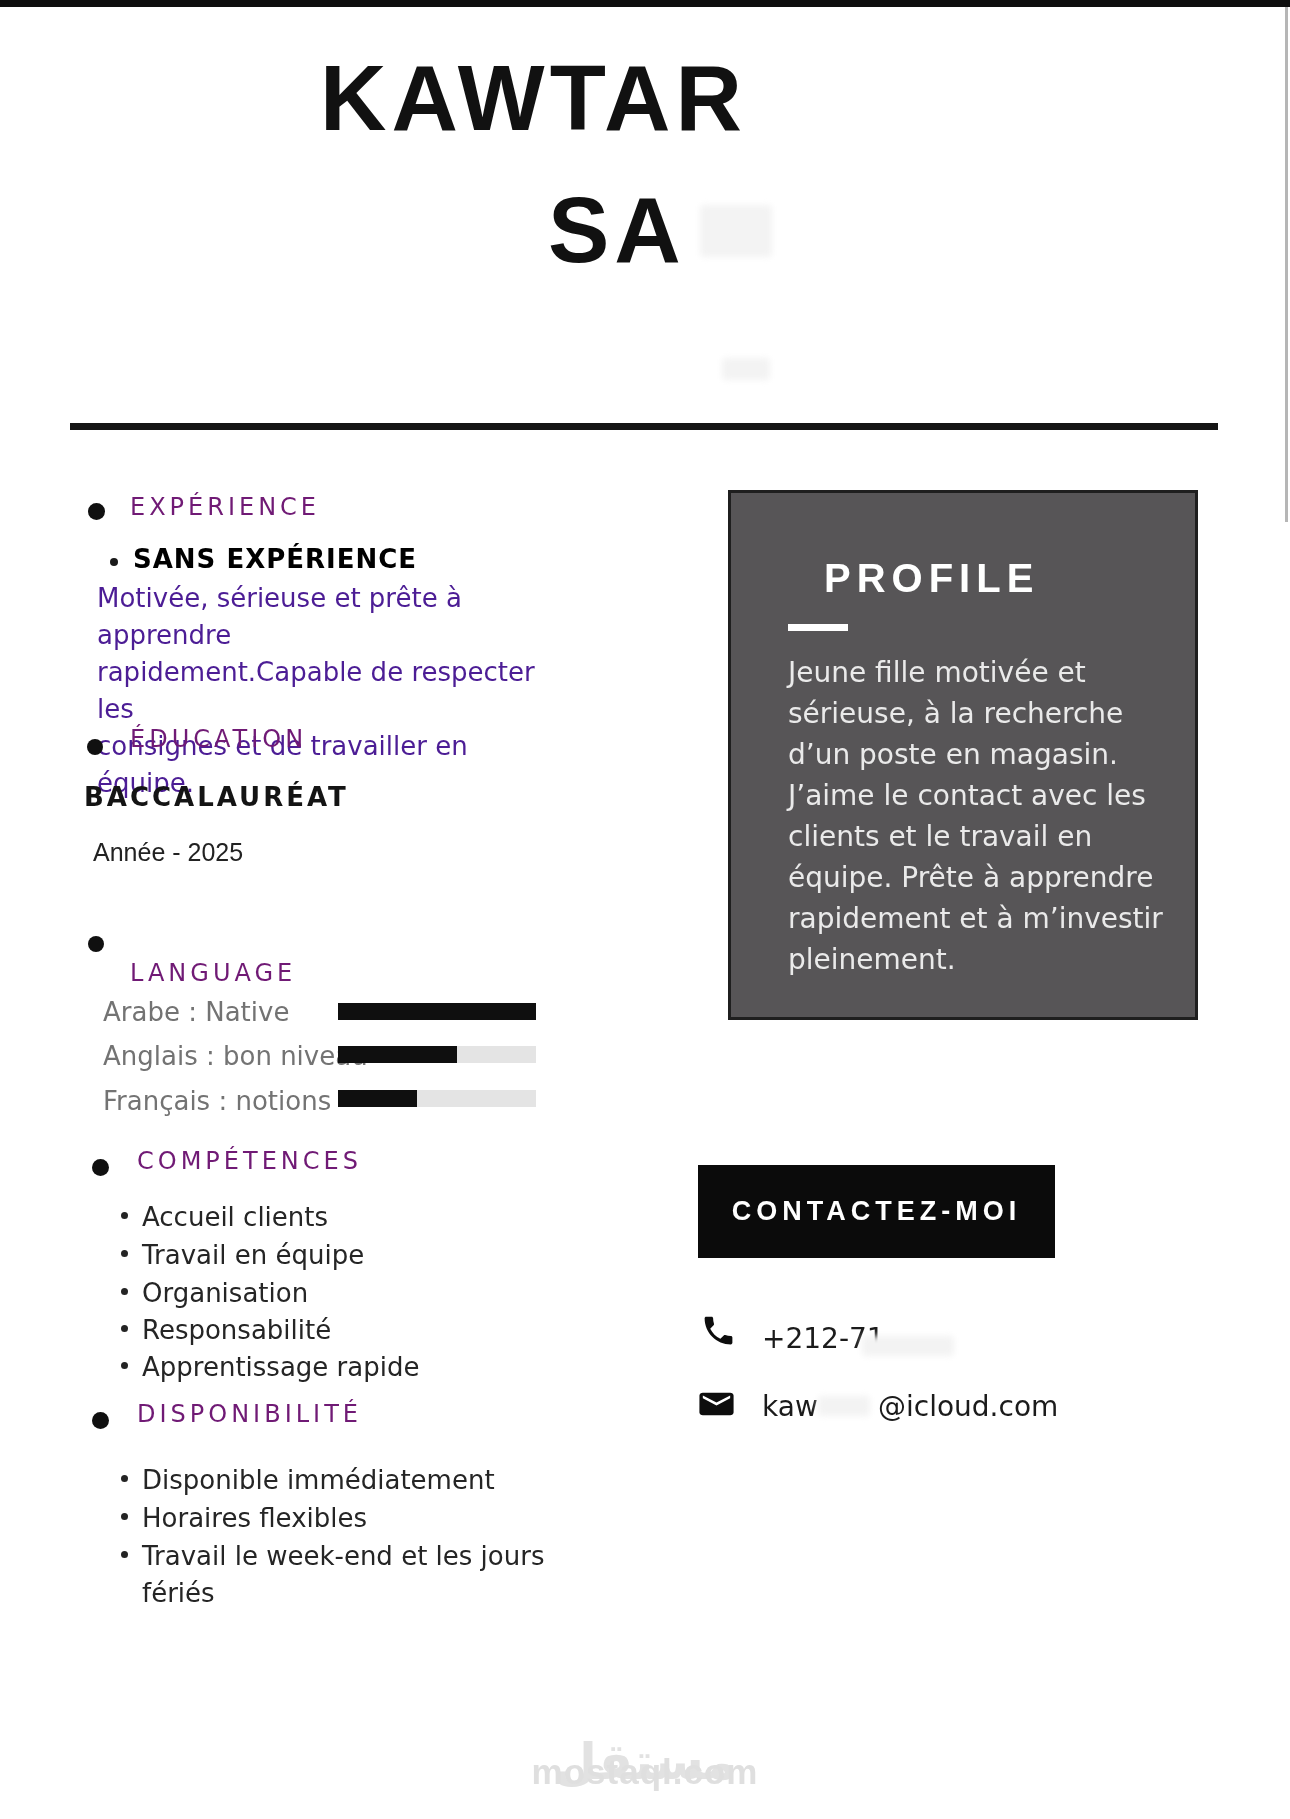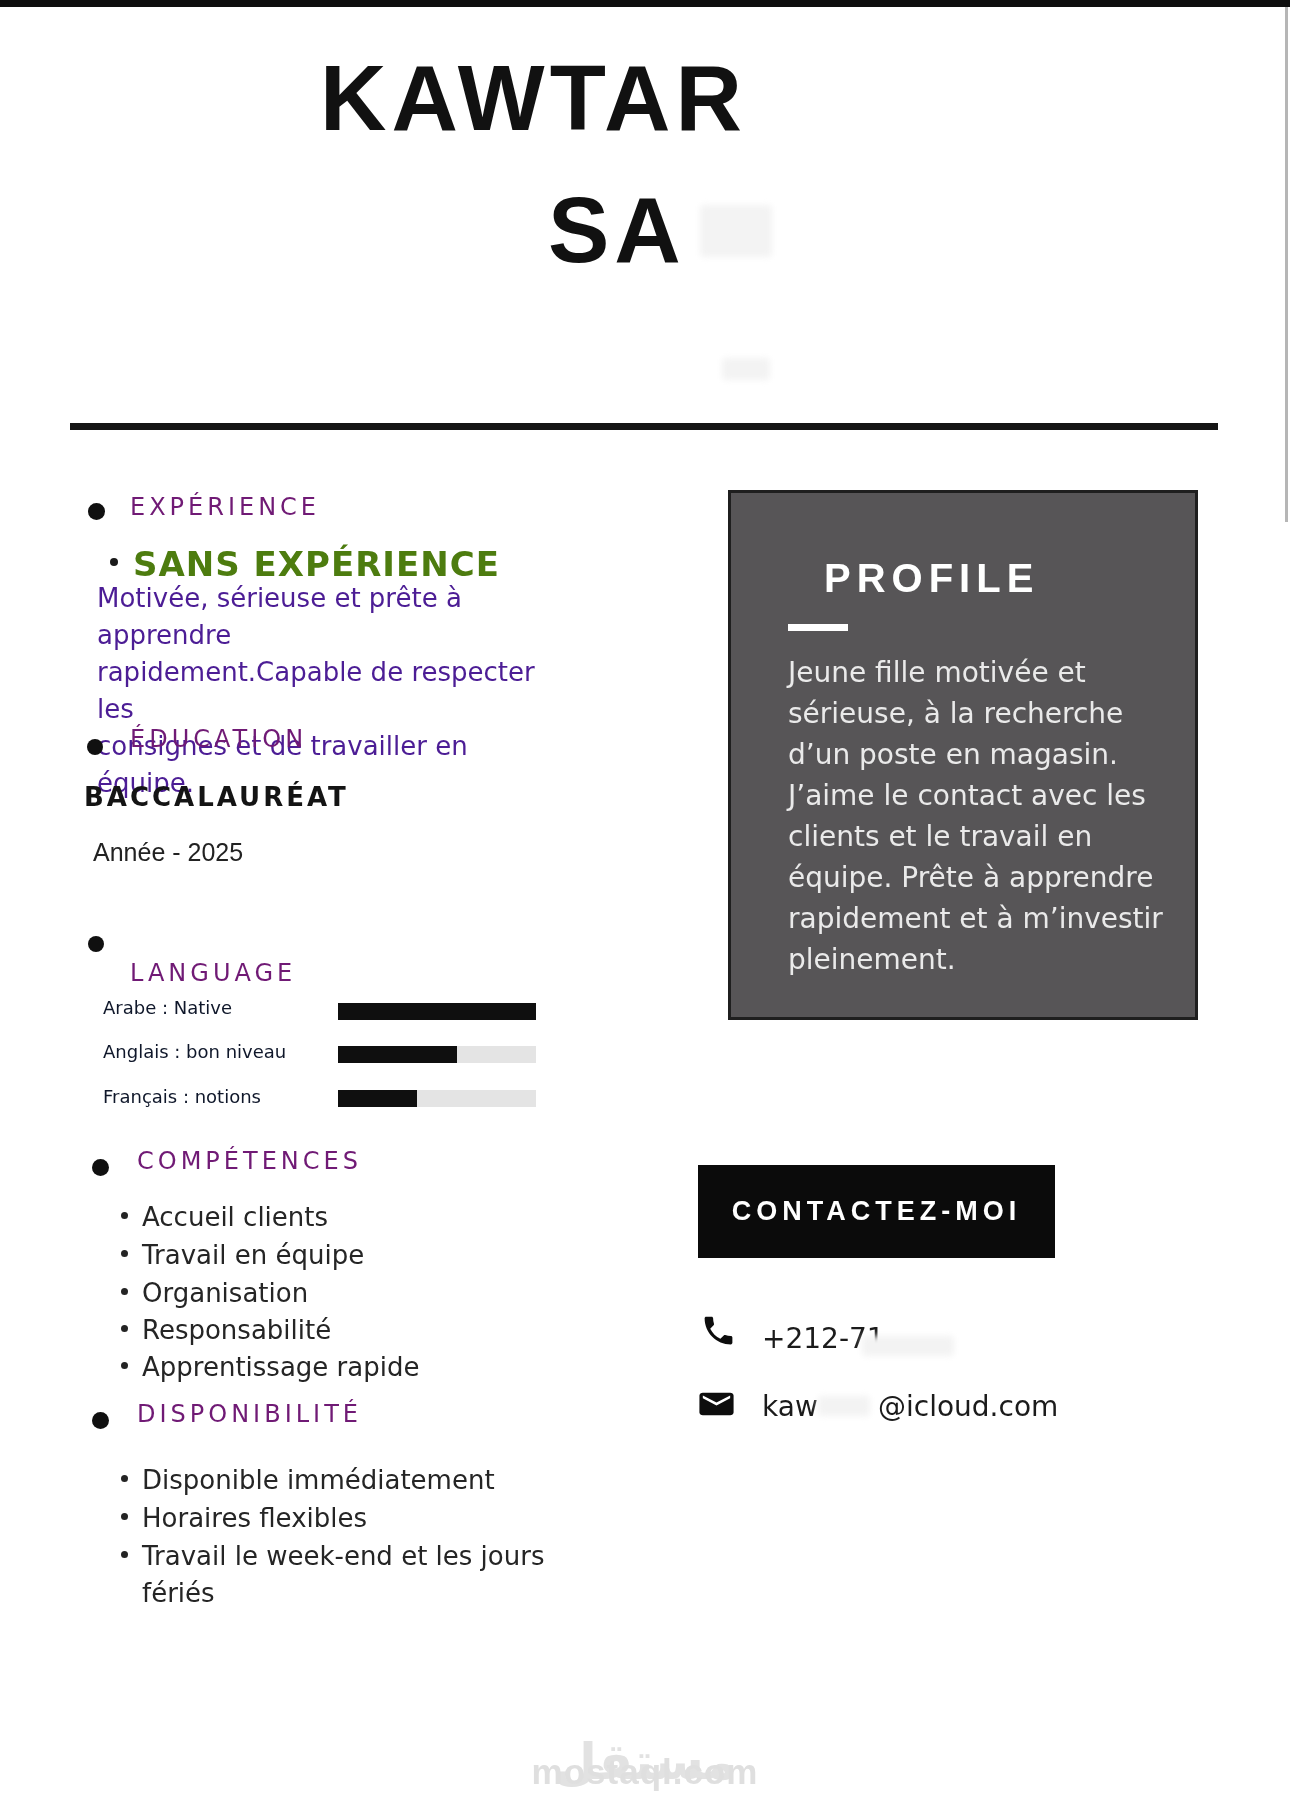--- a/index.html
+++ b/index.html
@@ -24,28 +24,28 @@
           letter-spacing:5px; color:#111; line-height:1; }
   .name1 { left:320px; top:52px; }
   .name2 { left:548px; top:184px; }
 
   
   .sec-bullet { width:17px; height:17px; border-radius:50%; background:#101010; }
   .sec-title  { font-size:24px; letter-spacing:4px; color:#701a75; line-height:1.1; white-space:nowrap; }
 
   
   .sub-bullet { width:8px; height:8px; border-radius:50%; background:#1a1a1a; }
-  .sub-title  { font-size:34px; font-weight:700; letter-spacing:1px; color:#4d7c0f; white-space:nowrap; }
+  .sub-title  { font-size:26px; font-weight:700; letter-spacing:1px; color:#000000; white-space:nowrap; }
 
   .bodytext { font-size:26px; line-height:37px; color:#4c1d95; white-space:pre-line; }
   .bold-line { font-size:26px; font-weight:700; letter-spacing:3px; color:#141414; white-space:nowrap; }
   .arial-line { font-family:"Liberation Sans", sans-serif; font-size:25px; color:#222; white-space:nowrap; }
 
   
-  .lang-label { font-size:18px; color:#0f172a; white-space:nowrap; }
+  .lang-label { font-size:26px; color:#737373; white-space:nowrap; }
   .lang-bar   { width:198px; height:17px; background:#e4e4e4; }
   .lang-fill  { height:100%; background:#0f0f0f; }
 
   
   .li-dot  { width:7px; height:7px; border-radius:50%; background:#242424; }
   .li-text { font-size:26px; line-height:37px; color:#252525; white-space:pre-line; }
 
   
   .profile-box { left:728px; top:490px; width:464px; height:524px;
                  background:#575557; border:3px solid #1f1f1f; }

